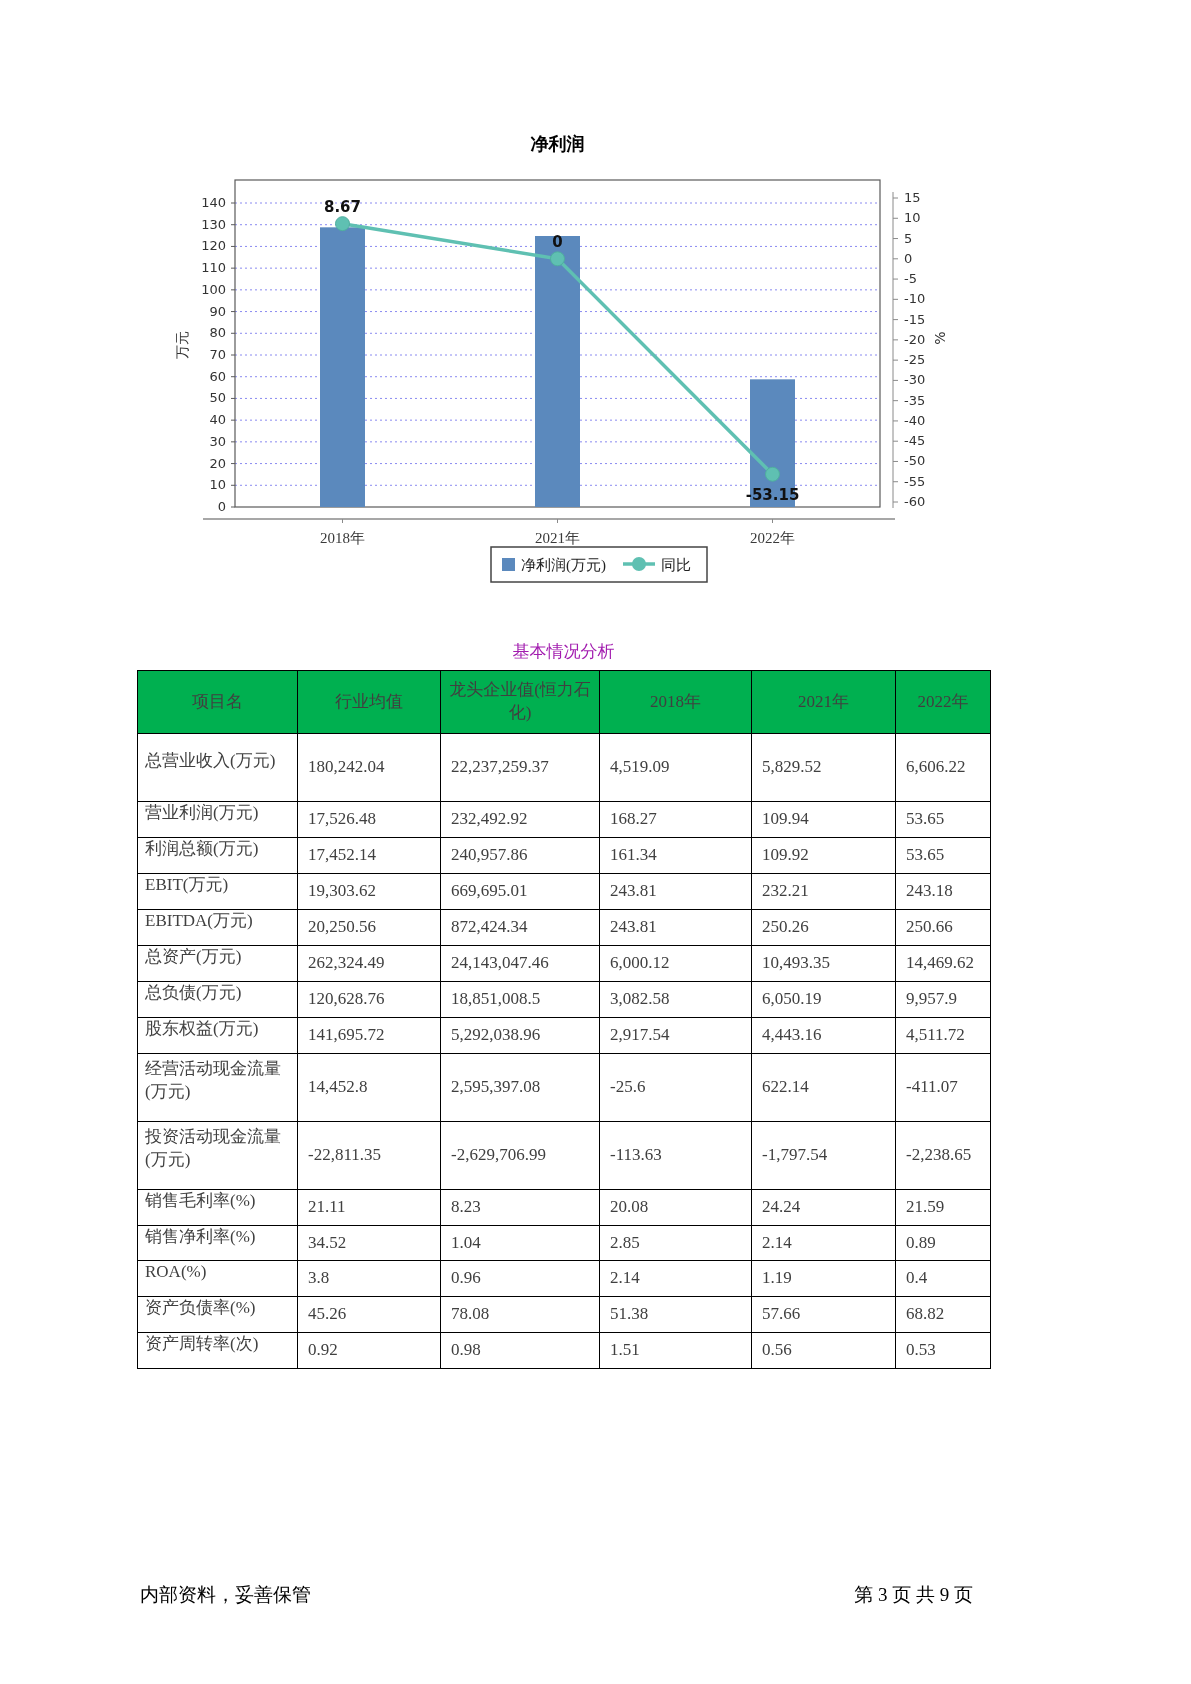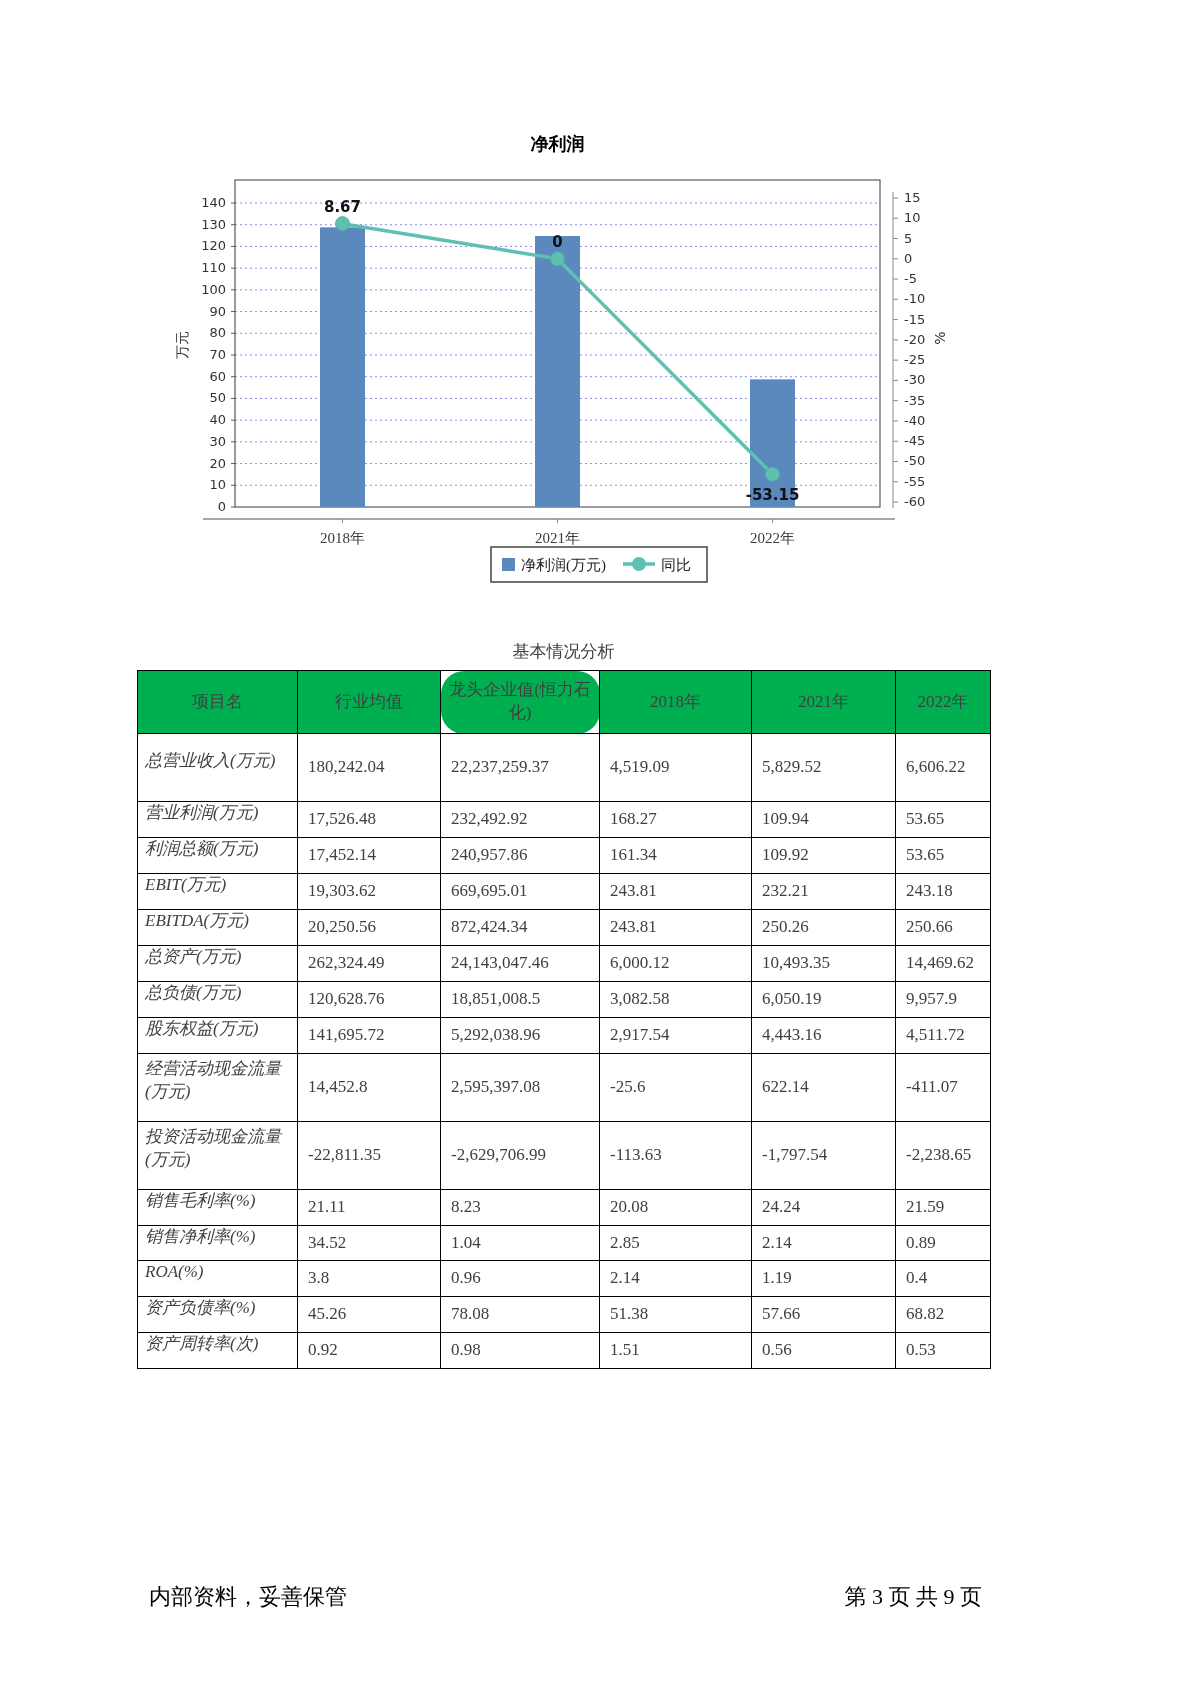--- a/index.html
+++ b/index.html
@@ -4,42 +4,42 @@
 <style>
   html,body{margin:0;padding:0;background:#e8e8e8;}
   .page{
     position:relative; width:1191px; height:1684px; background:#ffffff;
     margin:0 auto; outline:1px solid #c9c9c9; overflow:hidden;
     font-family:"Liberation Serif","DejaVu Serif",serif; color:#000;
   }
   #chart-svg{position:absolute; left:145px; top:110px;}
   .table-title{
     position:absolute; left:137px; top:640px; width:853px;
-    text-align:center; font-size:17px; color:#404040;
+    text-align:center; font-size:17px; color:#a21caf;
   }
   #analysis-table{
     position:absolute; left:137px; top:670px; width:853px;
     border-collapse:collapse; table-layout:fixed;
     font-family:"Liberation Serif","DejaVu Serif",serif;
     font-size:17px; color:#404040;
   }
   #analysis-table th, #analysis-table td{
     border:1px solid #000; overflow:hidden; line-height:1.35;
   }
   #analysis-table th{
     background:#00b050; font-weight:normal; text-align:center;
     height:62px; padding:0 4px;
   }
   #analysis-table td{ text-align:left; padding:0 6px 0 10px; }
-  #analysis-table td.lbl{ padding:0 10px 12px 7px;font-style:italic; }
+  #analysis-table td.lbl{ padding:0 10px 12px 7px; }
   tr.r-s{ height:33px; }
   tr.r-t{ height:68px; }
   .footer{
-    position:absolute; left:149px; top:1582px; width:833px; height:24px;
-    font-size:22px;
+    position:absolute; left:140px; top:1582px; width:833px; height:24px;
+    font-size:19px;
   }
   .footer .fl{ position:absolute; left:0; top:0; }
   .footer .fr{ position:absolute; right:0; top:0; }
   svg text{ font-family:"DejaVu Sans","Liberation Sans",sans-serif; }
   svg text.cjk{ font-family:"Liberation Serif","DejaVu Serif",serif; }
 </style>
 </head>
 <body>
 
 <div class="page">
@@ -159,21 +159,21 @@
         <col style="width:143px">
         <col style="width:159px">
       <col style="width:152px">
         <col style="width:144px">
         <col style="width:95px">
     </colgroup>
     <thead id="t-head">
         <tr>
           <th style="background: rgb(0, 176, 80);">项目名</th>
           <th style="background: rgb(0, 176, 80);">行业均值</th>
-          <th style="background: rgb(0, 176, 80); border-radius: 23px;">龙头企业值(恒力石化)</th>
+          <th style="background: rgb(0, 176, 80);">龙头企业值(恒力石化)</th>
           <th style="background: rgb(0, 176, 80);">2018年</th>
           <th style="background: rgb(0, 176, 80);">2021年</th>
           <th style="background: rgb(0, 176, 80);">2022年</th>
         </tr>
       </thead>
     <tbody id="t-body">
         <tr class="r-t">
           <td class="lbl">总营业收入(万元)</td>
           <td>180,242.04</td>
           <td>22,237,259.37</td>

